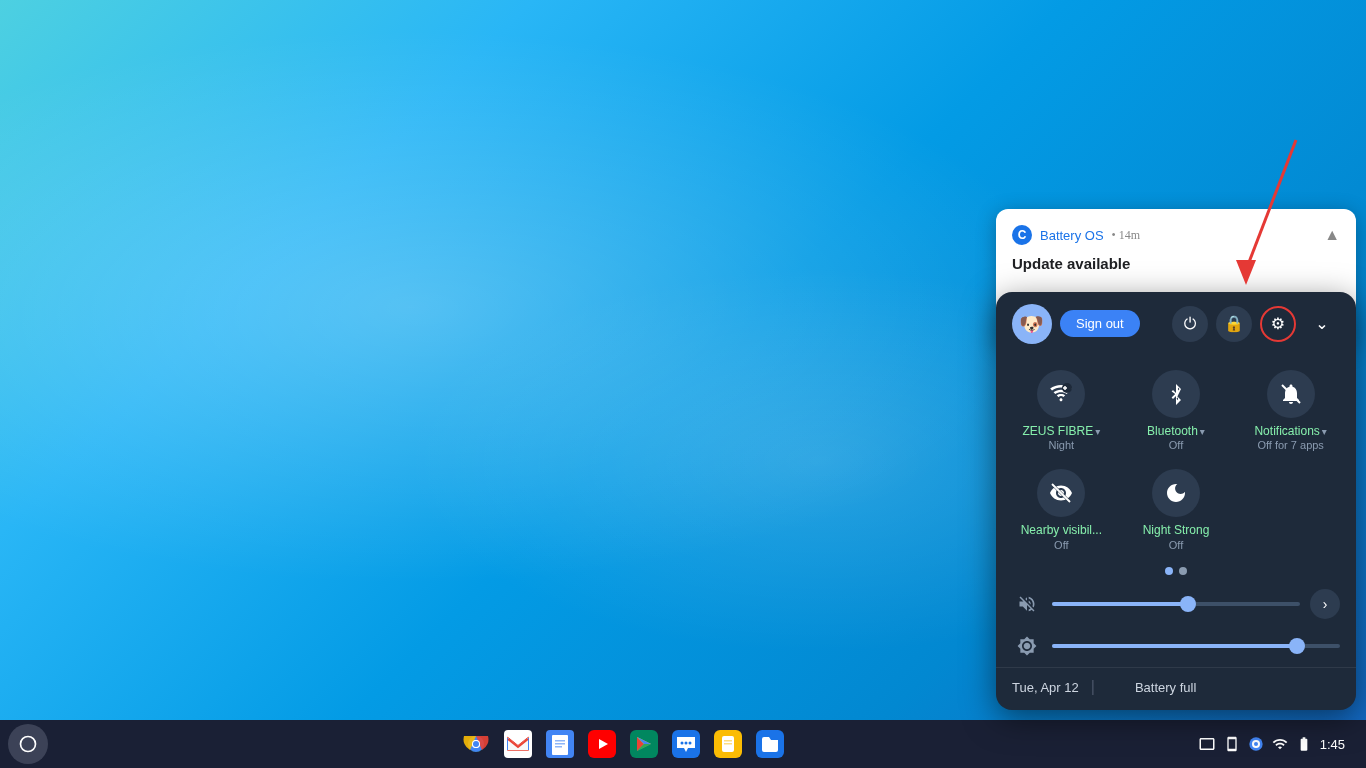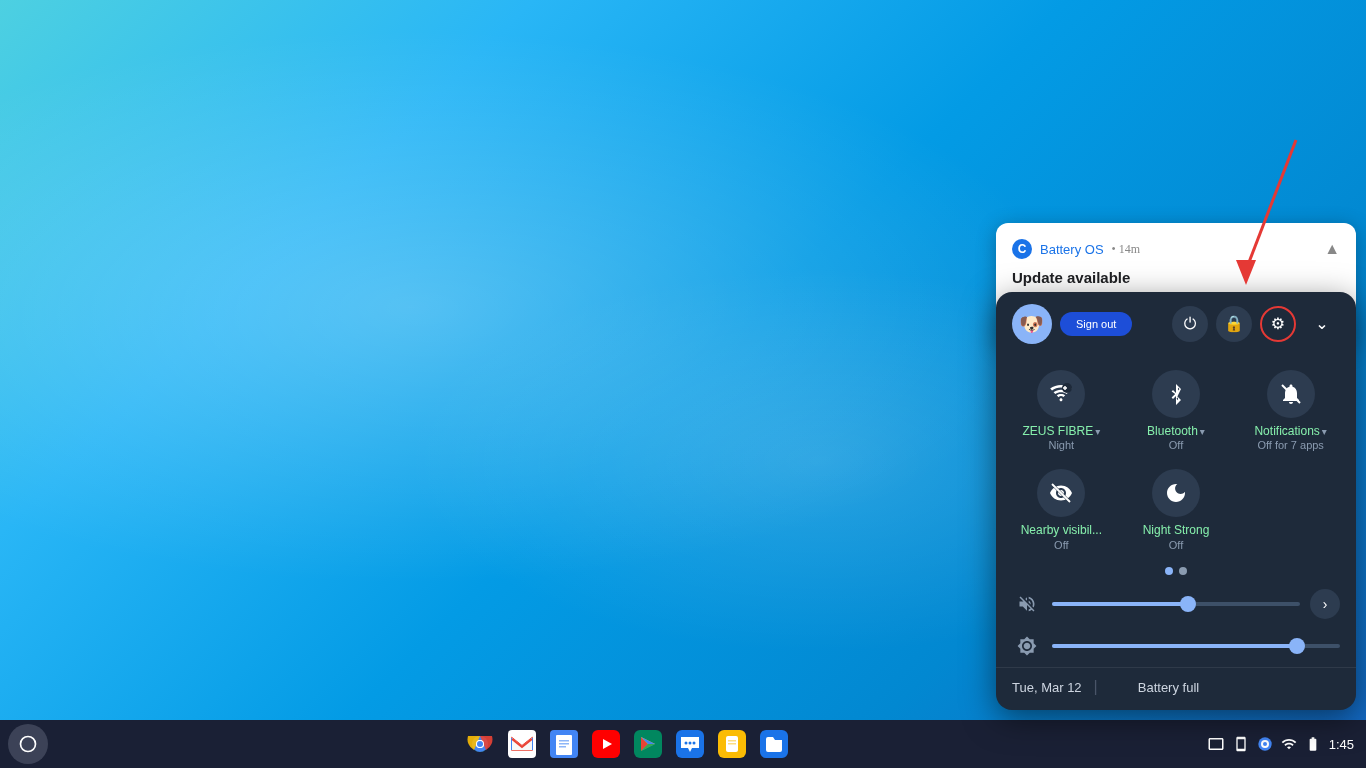--- a/index.html
+++ b/index.html
@@ -87,21 +87,21 @@
     .youtube-icon { background: transparent; }
     .play-icon { background: transparent; }
     .messages-icon { background: transparent; }
     .keep-icon { background: transparent; }
     .files-icon { background: transparent; }
 
     #taskbar-right {
       display: flex;
       align-items: center;
       gap: 8px;
-      padding-right: 12px;
+      padding-right: 21px;
     }
 
     .sys-tray-icon {
       color: white;
       font-size: 14px;
       cursor: pointer;
       display: flex;
       align-items: center;
     }
 
@@ -174,21 +174,21 @@
       margin-left: auto;
       color: #888;
       cursor: pointer;
       font-size: 16px;
     }
 
     .notif-title {
       font-size: 15px;
       font-weight: 600;
       color: #202124;
-      margin-bottom: 4px;
+      margin-bottom: 18px;
     }
 
     .notif-body {
       font-size: 13px;
       color: #5f6368;
       margin-bottom: 12px;
     }
 
     .notif-action {
       color: #1a73e8;
@@ -222,26 +222,26 @@
       background: #8ab4f8;
       display: flex;
       align-items: center;
       justify-content: center;
       font-size: 20px;
       overflow: hidden;
       cursor: pointer;
     }
 
     .sign-out-btn {
-      background: #1d4ed8;
+      background: #3b82f6;
       color: white;
       border: none;
       border-radius: 20px;
       padding: 6px 16px;
-      font-size: 11px;
+      font-size: 13px;
       cursor: pointer;
       font-family: inherit;
     }
 
     .top-row-icons {
       display: flex;
       align-items: center;
       gap: 8px;
       margin-left: auto;
     }
@@ -561,21 +561,21 @@
           <path d="M20 8.69V4h-4.69L12 .69 8.69 4H4v4.69L.69 12 4 15.31V20h4.69L12 23.31 15.31 20H20v-4.69L23.31 12 20 8.69zM12 18c-3.31 0-6-2.69-6-6s2.69-6 6-6 6 2.69 6 6-2.69 6-6 6zm0-10c-2.21 0-4 1.79-4 4s1.79 4 4 4 4-1.79 4-4-1.79-4-4-4z"></path>
         </svg>
       </div>
       <div class="slider-track">
         <div class="slider-fill" style="width:85%"></div>
         <div class="slider-thumb" style="left:calc(85% - 8px)"></div>
       </div>
     </div>
 
     <div class="status-bar">
-      <span class="status-date">Tue, Mar 12</span>
+      <span class="status-date">Tue, Apr 12</span>
       <span class="status-divider">|</span>
       <span class="status-battery">Battery full</span>
     </div>
 
   </div>
 
   <div id="taskbar">
     <div id="taskbar-left">
       <div class="launcher-btn">
         <svg width="20" height="20" viewBox="0 0 24 24" fill="white">

